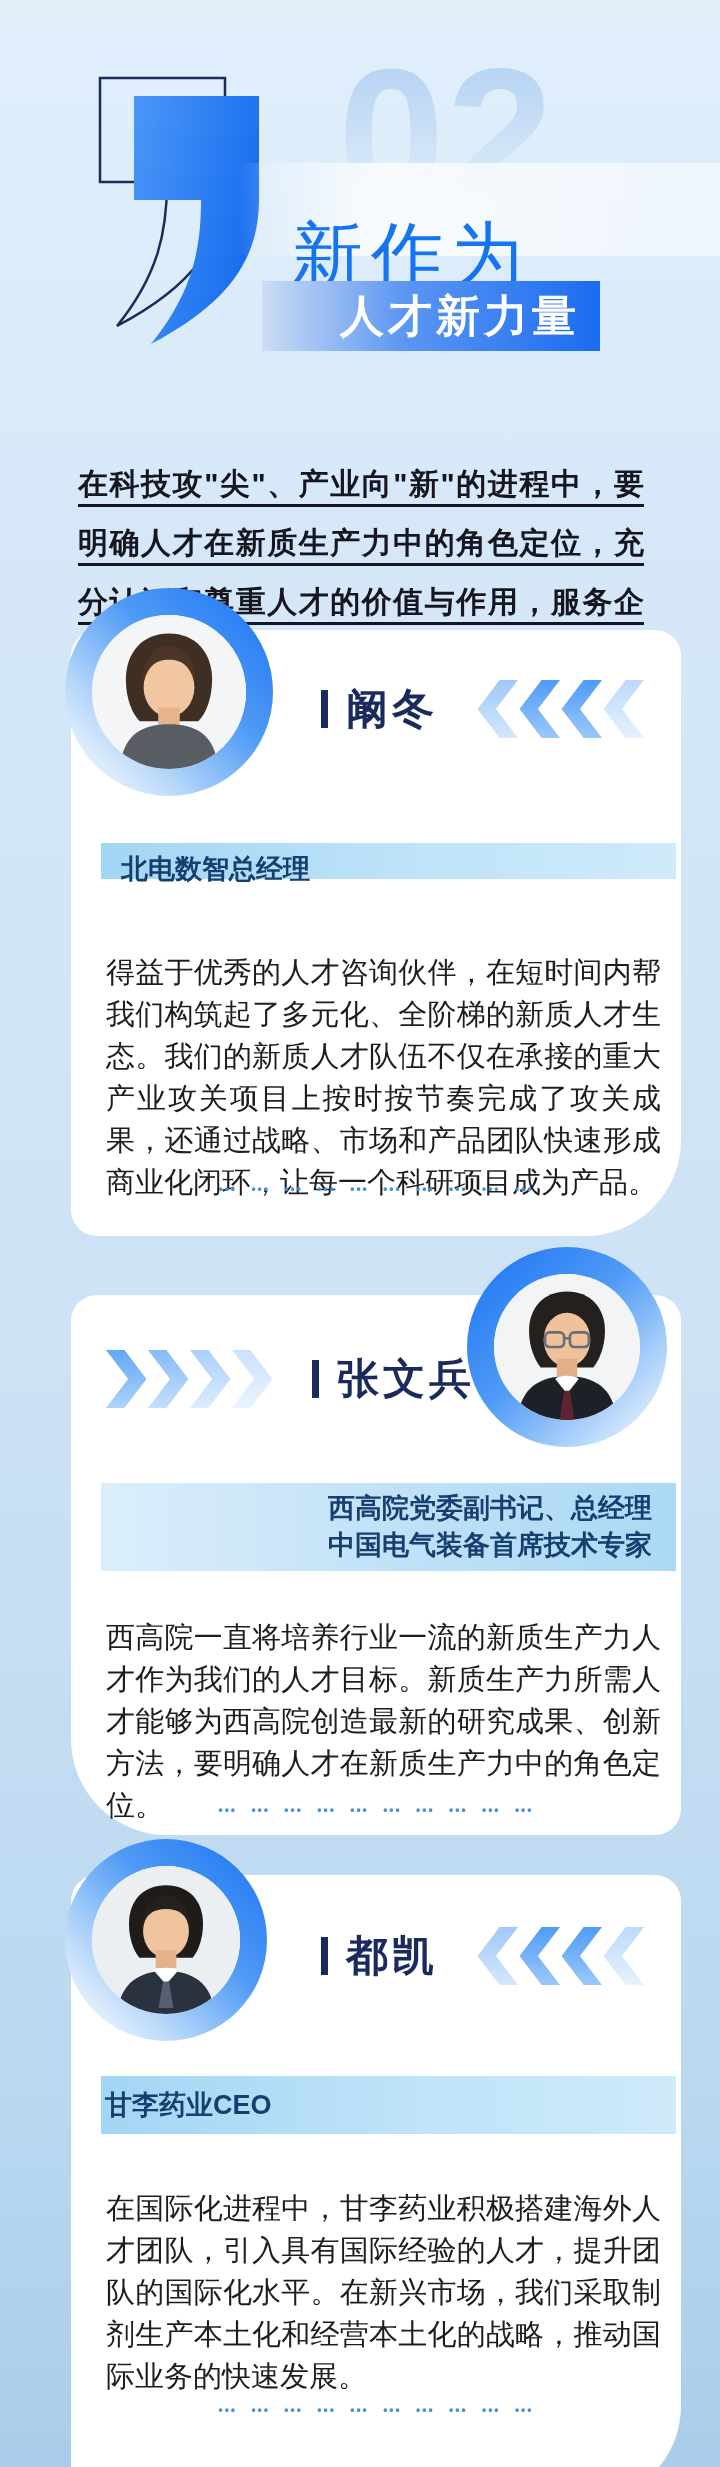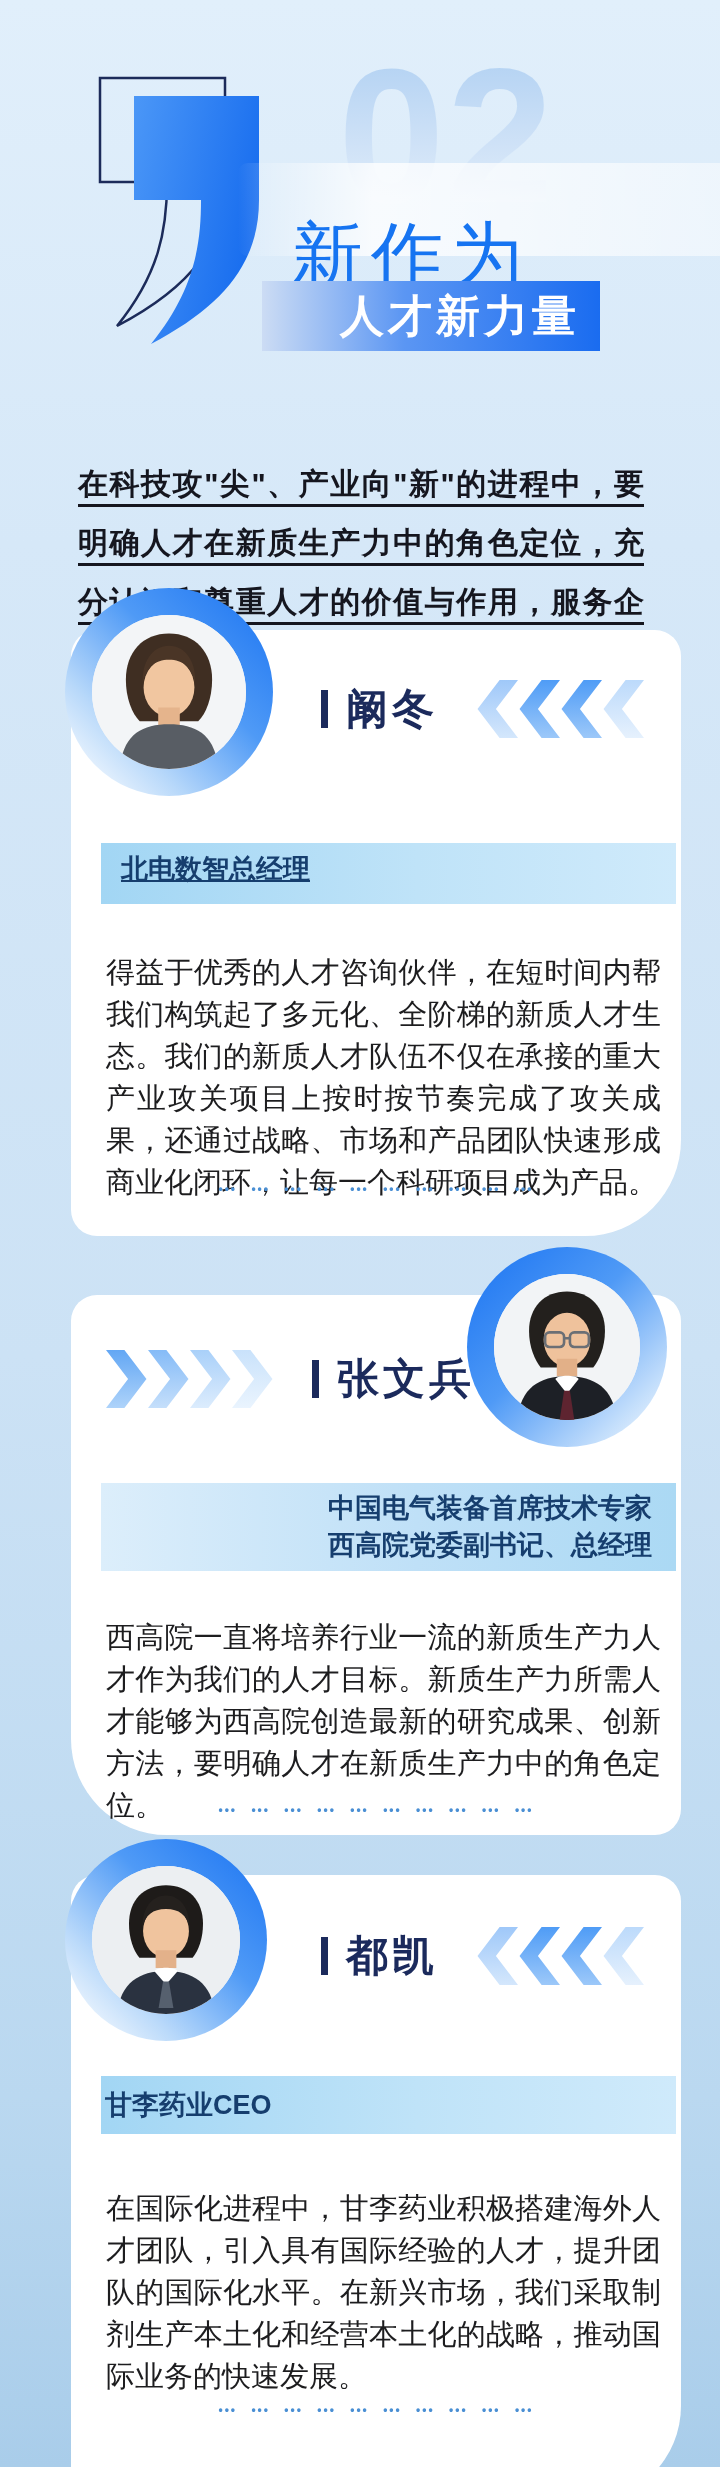--- a/index.html
+++ b/index.html
@@ -67,22 +67,22 @@
   .chevrons-left .chev:nth-child(1){background:linear-gradient(180deg,#9fc8f9,#d4e7fc);}
   .chevrons-left .chev:nth-child(2){background:linear-gradient(180deg,#4f9cf6,#9cc8f9);}
   .chevrons-left .chev:nth-child(3){background:linear-gradient(180deg,#4f9cf6,#9cc8f9);}
   .chevrons-left .chev:nth-child(4){background:linear-gradient(180deg,#bcdafb,#e6f1fd);}
   .chevrons-right .chev:nth-child(1){background:linear-gradient(180deg,#63a7f4,#aed3fa);}
   .chevrons-right .chev:nth-child(2){background:linear-gradient(180deg,#85bbf7,#c5dffb);}
   .chevrons-right .chev:nth-child(3){background:linear-gradient(180deg,#a9d0f9,#dcecfd);}
   .chevrons-right .chev:nth-child(4){background:linear-gradient(180deg,#c9e2fb,#eaf4fe);}
 
   .banner { position:absolute; left:30px; right:5px; color:#163e6e; font-weight:700; box-sizing:border-box; }
-  .card1 .banner { top:213px; height:61px; line-height:52px; font-size:27px; padding-left:20px;
-    background:linear-gradient(90deg,#a2d6f4 0%,#bfe3f8 55%,#cfeafb 100%);text-decoration:underline; }
+  .card1 .banner { top:213px; height:36px; line-height:52px; font-size:27px; padding-left:20px;
+    background:linear-gradient(90deg,#a2d6f4 0%,#bfe3f8 55%,#cfeafb 100%); }
   .card2 .banner { top:188px; height:88px; font-size:27px; text-align:right; padding:7px 24px 0 0; line-height:37px;
     background:linear-gradient(90deg,#dceefb 0%,#bfe0f7 55%,#abd9f4 100%); }
   .card3 .banner { top:201px; height:58px; line-height:58px; font-size:27px; padding-left:4px;
     background:linear-gradient(90deg,#a2d6f4 0%,#bfe3f8 55%,#cfeafb 100%); }
   .banner span { display:block; }
   .card2 .banner span { display:block; }
 
   .quote { position:absolute; left:35px; width:555px; font-size:29px; line-height:42px;
     color:#1d1d1f; text-align:justify; }
   .card1 .quote { top:292px; }
@@ -170,22 +170,22 @@
       <span class="chevrons chevrons-right">
         <span class="chev chev-r"></span>
         <span class="chev chev-r"></span>
         <span class="chev chev-r"></span>
         <span class="chev chev-r"></span>
       </span>
       <span class="name-bar"></span>
       <span class="name">张文兵</span>
     </div>
     <div class="banner">
+      <span>西高院党委副书记、总经理</span>
       <span>中国电气装备首席技术专家</span>
-      <span>西高院党委副书记、总经理</span>
     </div>
     <p class="quote">西高院一直将培养行业一流的新质生产力人才作为我们的人才目标。新质生产力所需人才能够为西高院创造最新的研究成果、创新方法，要明确人才在新质生产力中的角色定位。</p>
     <div class="dots">••• ••• ••• ••• ••• ••• ••• ••• ••• •••</div>
   </section>
 
   <section class="card card3">
     <div class="photo">
       <div class="photo-inner">
         <svg viewBox="0 0 100 100">
           <rect width="100" height="100" fill="#eceff2"></rect>

